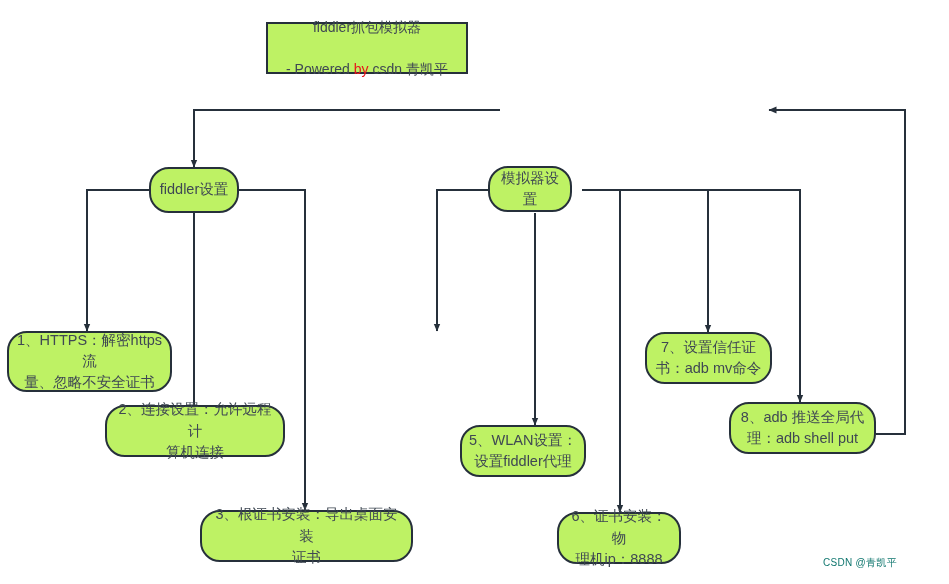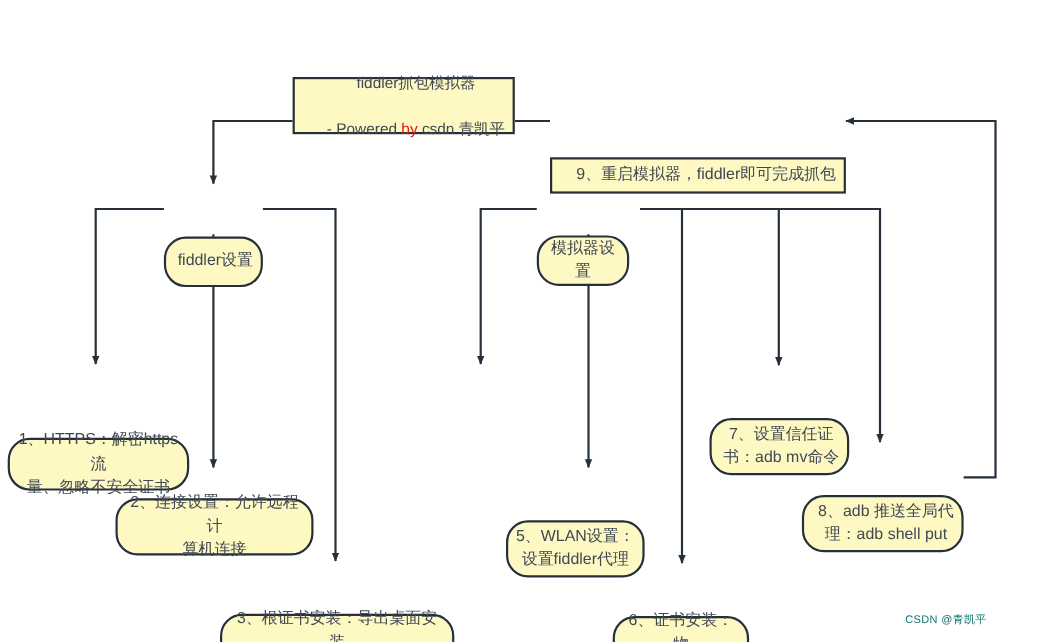--- a/index.html
+++ b/index.html
@@ -14,31 +14,30 @@
     position: relative;
     width: 949px;
     height: 584px;
     background: #ffffff;
     overflow: hidden;
   }
   .node {
     position: absolute;
     box-sizing: border-box;
     border: 2px solid #26303b;
-    background: #fef9c3;
+    background: #bef264;
     color: #3f4853;
     display: flex;
     align-items: center;
-    justify-content: flex-end;
+    justify-content: center;
     text-align: center;
     font-size: 14.5px;
     line-height: 1.45;
     padding: 2px 7px;
     z-index: 5;
-    margin-top: 48px;
   }
   .node.rounded { border-radius: 20px; }
   .node.sharp { border-radius: 0; }
   .node .txt { display: block; white-space: pre-line; }
   .node.title {
     font-size: 14px;
     line-height: 1.5;
   }
   .node.title .l1 { display: block; }
   .node.title .l2 { display: block; }
@@ -88,33 +87,30 @@
     </g>
   </svg>
 
   <div class="node sharp title" style="left:266px; top:22px; width:202px; height:52px;">
     <span class="txt">
       <span class="l1">fiddler抓包模拟器</span>
       <span class="l2"><span>- Powered </span><span class="by">by</span><span> csdn 青凯平</span></span>
     </span>
   </div>
 
-  <div class="node sharp" style="left:500px; top:95px; width:269px; height:33px;">
-    <span class="txt">9、重启模拟器，fiddler即可完成抓包</span>
-  </div>
 
   <div class="node rounded" style="left:149px; top:167px; width:90px; height:46px;">
     <span class="txt">fiddler设置</span>
   </div>
 
   <div class="node rounded" style="left:488px; top:166px; width:84px; height:46px;">
     <span class="txt">模拟器设置</span>
   </div>
 
-  <div class="node rounded" style="left:7px; top:350px; width:165px; height:48px;">
+  <div class="node rounded" style="left:7px; top:331px; width:165px; height:61px;">
     <span class="txt">1、HTTPS：解密https流
 量、忽略不安全证书</span>
   </div>
 
   <div class="node rounded" style="left:105px; top:405px; width:180px; height:52px;">
     <span class="txt">2、连接设置：允许远程计
 算机连接</span>
   </div>
 
   <div class="node rounded" style="left:200px; top:510px; width:213px; height:52px;">

